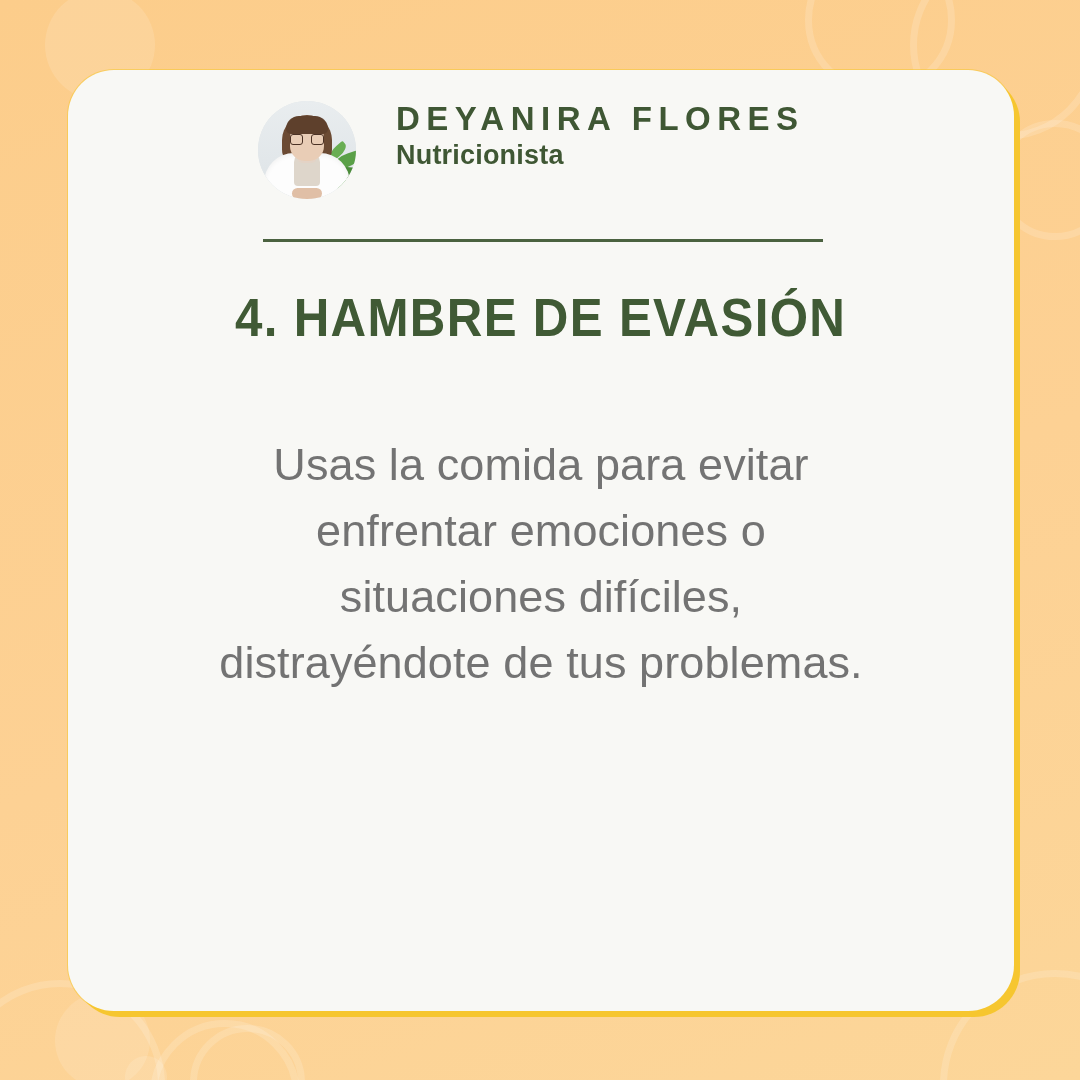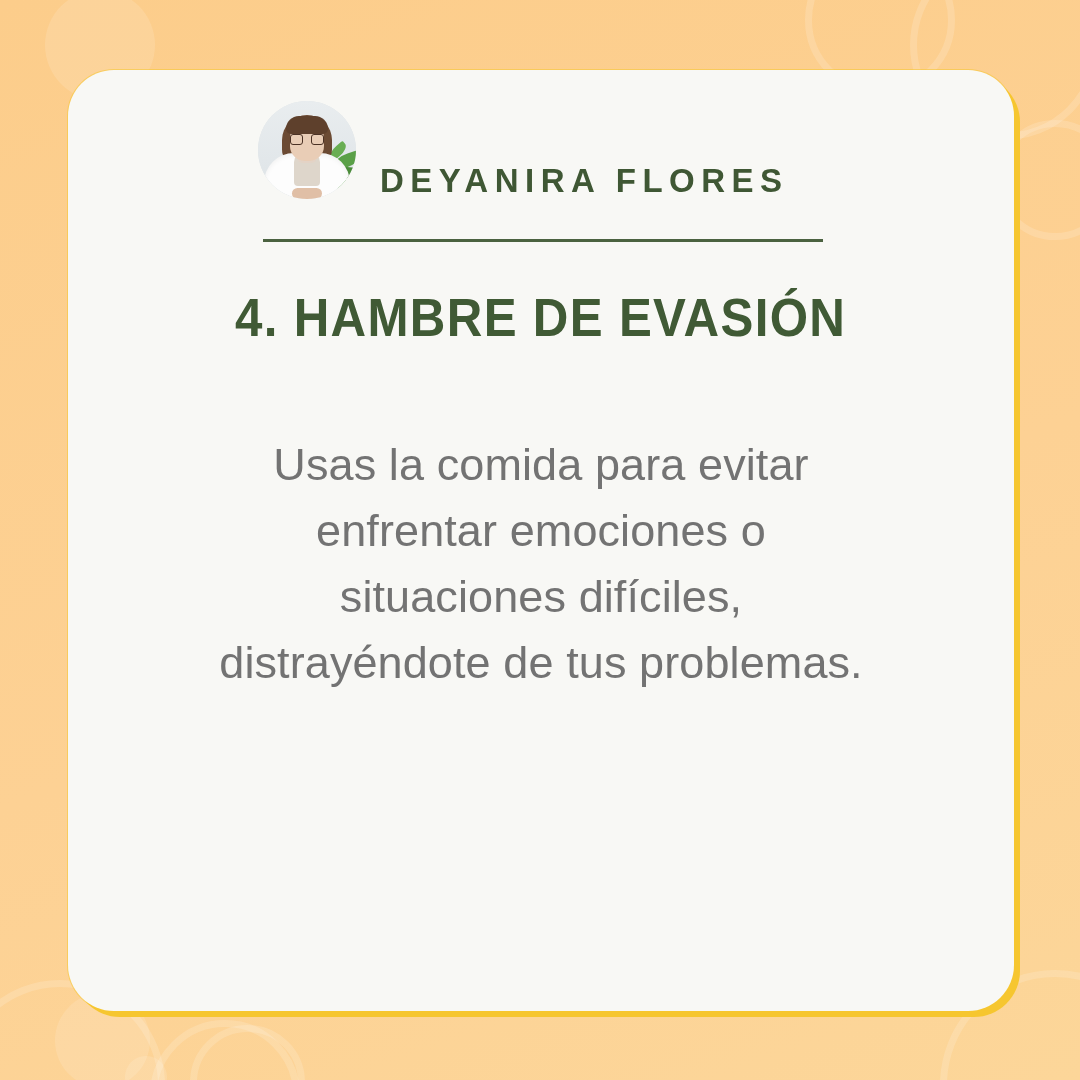--- a/index.html
+++ b/index.html
@@ -66,22 +66,22 @@
     padding: 0 62px;
     display: flex;
     flex-direction: column;
     align-items: center;
     overflow: hidden;
   }
 
   
   .header {
     display: flex;
-    align-items: flex-end;
-    gap: 24px;
+    align-items: flex-start;
+    gap: 40px;
     margin-top: 31px;
     width: 100%;
     padding-left: 128px;
   }
 
   .avatar {
     width: 98px;
     height: 98px;
     border-radius: 50%;
     flex: 0 0 98px;
@@ -274,20 +274,21 @@
       <span class="av-fringe"></span>
       <span class="av-glasses">
           <i></i>
           <i></i>
         </span>
       <span class="av-hands"></span>
     </div>
 
     <div class="header-text">
       <div class="pro-name">DEYANIRA FLORES</div>
+      <div class="pro-role">Nutricionista</div>
     </div>
   </div>
 
   <div class="divider"></div>
 
   <h1 class="title">4. HAMBRE DE EVASIÓN</h1>
 
   <p class="body-text">Usas la comida para evitar enfrentar emociones o situaciones difíciles, distrayéndote de tus problemas.</p>
 
 </div>

